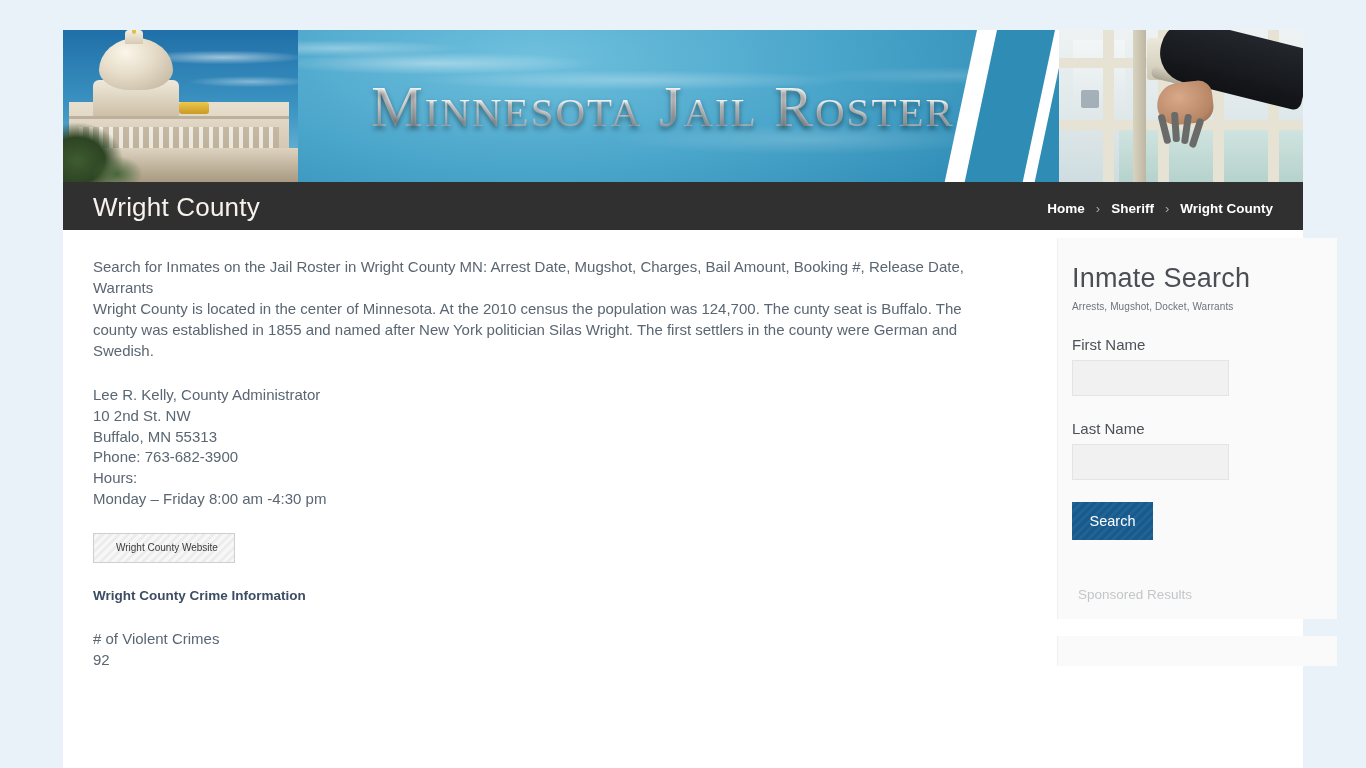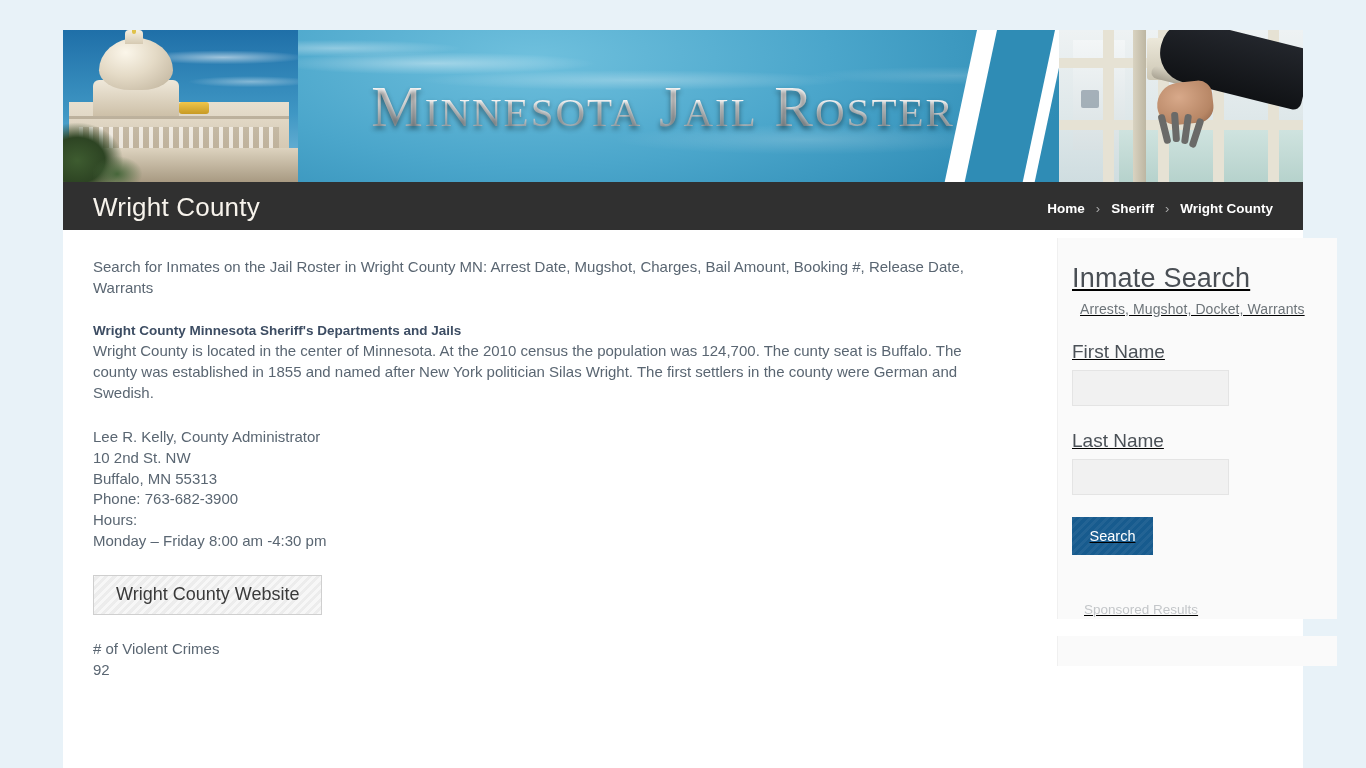--- a/index.html
+++ b/index.html
@@ -266,61 +266,61 @@
     margin-top: 24px;
     line-height: 18px;
   }
   #maincol p.body { }
   #maincol p.addr { margin-top: 24px; line-height: 20.8px; }
   #maincol p.crime { margin-top: 24px; line-height: 20.8px; }
 
   .site-button {
     display: inline-block;
     margin-top: 23px;
-    padding: 8px 22px 9px 22px;
-    font-size: 18px;
+    padding: 8px 16px 9px 22px;
+    font-size: 10px;
     color: #3a3a3a;
     text-decoration: none;
     border: 1px solid #cfcfcf;
     background-color: #f7f7f7;
     background-image: repeating-linear-gradient(-45deg,
       rgba(255,255,255,0) 0px, rgba(255,255,255,0) 3px,
       rgba(0,0,0,.045) 3px, rgba(0,0,0,.045) 6px);
     cursor: pointer;
   }
 
   
   #sidebar {
-    position: absolute; left: 994px; top: 0; width: 280px; text-decoration: underline;
+    position: absolute; left: 994px; top: 0; width: 280px;
   }
   .widget {
     background: #fafafa;
     border-left: 1px solid #f0f0f0;
     padding: 24px 0 0 14px;
   }
   #widget-search { height: 381px; }
   #widget-extra  { margin-top: 17px; height: 30px; padding: 0; }
 
   .widget h2 {
     margin: 0;
     font-size: 27px;
     font-weight: 400;
     color: #4a4f55;
     letter-spacing: .2px;
     line-height: 32px;
   }
   .widget .sub {
-    margin: 7px 0 0 8px;
-    font-size: 14px;
+    margin: 7px 0 0 0;
+    font-size: 10px;
     color: #6d7479;
     letter-spacing: .1px;
   }
   .field-label {
     margin: 24px 0 0 0;
-    font-size: 19px;
+    font-size: 15px;
     color: #4b5157;
   }
   .field-input {
     display: block;
     margin-top: 7px;
     width: 157px; height: 36px;
     background: #f1f1f1;
     border: 1px solid #e4e4e4;
     font-size: 14px;
     padding: 0 8px;
@@ -355,21 +355,21 @@
     background-image:
       linear-gradient(45deg, transparent 50%, #9aa0a6 50%),
       linear-gradient(135deg, #9aa0a6 50%, transparent 50%);
     background-position:
       calc(100% - 19px) 16px,
       calc(100% - 13px) 16px;
     background-size: 6px 6px, 6px 6px;
     background-repeat: no-repeat;
   }
   .sponsored {
-    margin: 47px 0 0 12px;
+    margin: 47px 0 0 6px;
     font-size: 13.5px;
     color: #c3c6c9;
   }
 </style>
 </head>
 <body>
 
 <div id="page">
 
   <div id="topspacer"></div>
@@ -430,36 +430,36 @@
       <span class="sep">›</span>
       <span class="cur">Wright County</span>
     </div>
   </div>
 
   <div id="content">
 
     <div id="maincol">
       <p class="intro">Search for Inmates on the Jail Roster in Wright County MN: Arrest Date, Mugshot, Charges, Bail Amount, Booking #, Release Date, Warrants</p>
 
-      <h3>Wright County Minnesota Sheriff's Departments and Jails</h3>
 
 
       <p class="body">Wright County is located in the center of Minnesota. At the 2010 census the population was 124,700. The cunty seat is Buffalo. The county was established in 1855 and named after New York politician Silas Wright. The first settlers in the county were German and Swedish.</p>
 
       <p class="addr">
         <span>Lee R. Kelly, County Administrator</span><br>
         <span>10 2nd St. NW</span><br>
         <span>Buffalo, MN 55313</span><br>
         <span>Phone: 763-682-3900</span><br>
         <span>Hours:</span><br>
         <span>Monday – Friday 8:00 am -4:30 pm</span>
       </p>
 
       <a class="site-button" href="#">Wright County Website</a>
 
+      <h3>Wright County Crime Information</h3>
 
       <p class="crime">
         <span># of Violent Crimes</span><br>
         <span>92</span>
       </p>
 
       
     </div>
 
     <div id="sidebar">

